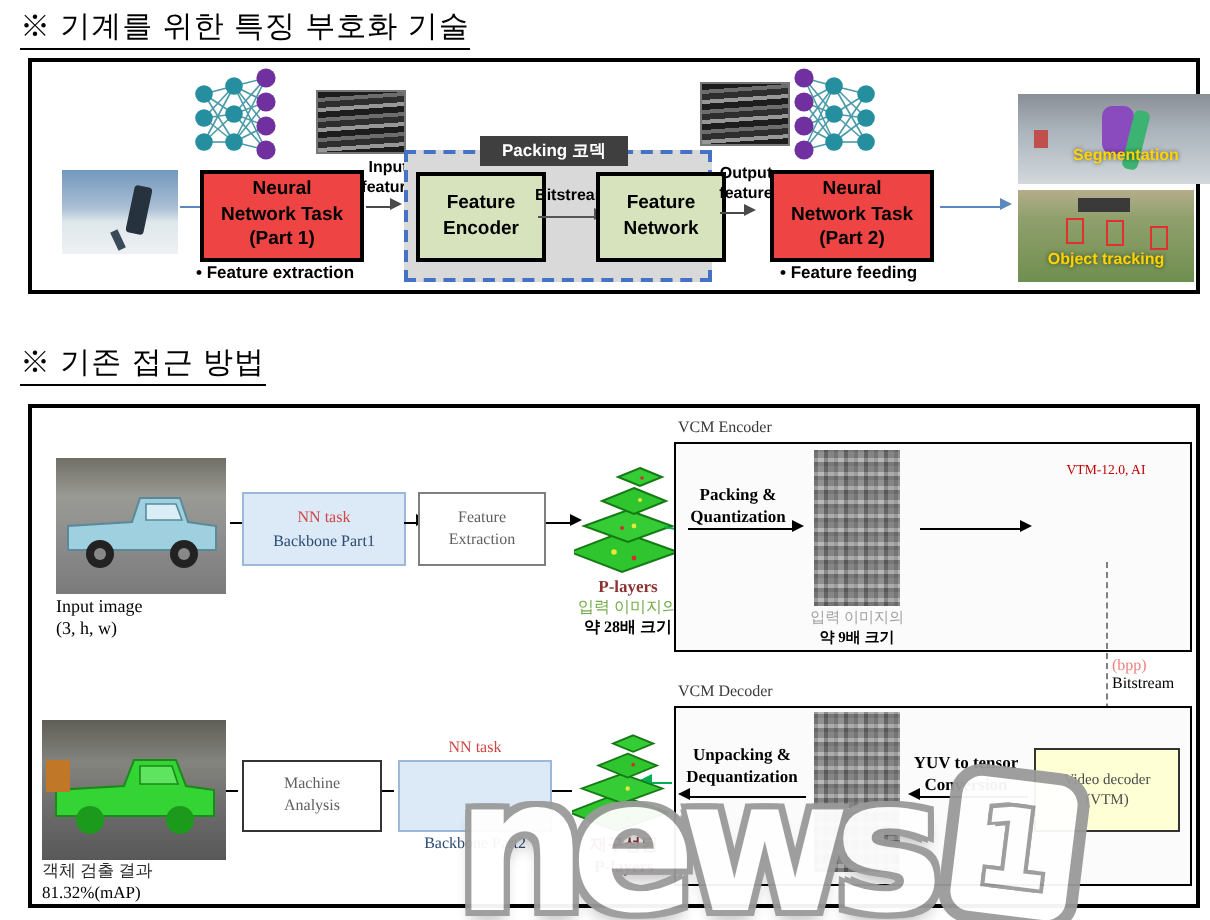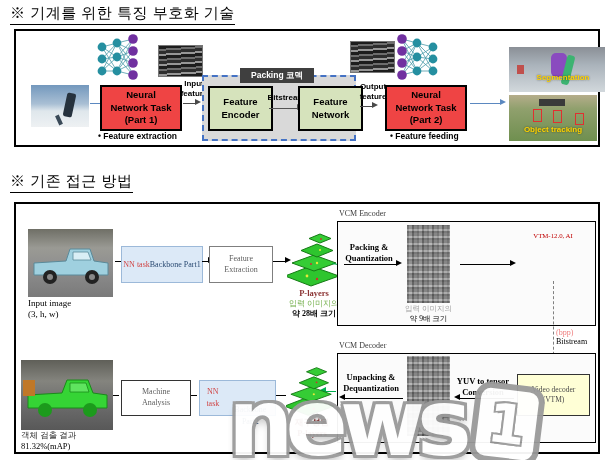--- a/index.html
+++ b/index.html
@@ -18,21 +18,21 @@
   .arr-l::after{left:-6px;right:auto;border-left:none;border-right:6px solid currentColor;}
   .dashv{width:0;border-left:1.3px dashed #808080;}
   .dashv::after{content:"";position:absolute;bottom:-5px;left:-4.4px;border-left:3.8px solid transparent;border-right:3.8px solid transparent;border-top:6px solid #555;}
   .dashed-codec{background:#d9d9d9;border:2px dashed #4472c4;}
   .badge{background:#3f3f3f;color:#fff;font-size:8.5px;font-weight:bold;display:flex;align-items:center;justify-content:center;}
   .featmap{background:repeating-linear-gradient(176deg,#1d1d1d 0 3px,#6d6d6d 3px 5px,#2e2e2e 5px 8px,#979797 8px 10px),#444;border:1px solid #777;}
   .noise{background:
     repeating-linear-gradient(0deg,rgba(20,20,20,.25) 0 2px,rgba(255,255,255,.18) 2px 4px,rgba(60,60,60,.22) 4px 7px),
     repeating-linear-gradient(90deg,#858585 0 2px,#a9a9a9 2px 5px,#6f6f6f 5px 7px,#9a9a9a 7px 10px),#8a8a8a;}
   .serif{font-family:"Liberation Serif",serif;}
-  .blue-box{background:#dce9f7;border:1px solid #9cb9d9;display:flex;flex-direction:row;align-items:center;justify-content:center;text-align:center;font-size:8px;line-height:1.5;}
+  .blue-box{background:#dce9f7;border:1px solid #9cb9d9;display:flex;flex-direction:column;align-items:center;justify-content:center;text-align:center;font-size:8px;line-height:1.5;}
   .plain-box{background:#fff;border:1px solid #7f7f7f;color:#5f5f5f;display:flex;flex-direction:column;align-items:center;justify-content:center;text-align:center;font-size:8px;line-height:1.35;}
   .ybox{background:#ffffd6;border:1px solid #333;color:#4a4a4a;display:flex;flex-direction:column;align-items:center;justify-content:center;text-align:center;font-size:7.5px;line-height:1.4;}
   .outer{border:1.5px solid #000;background:#fbfbfb;}
   .outlabel{font-size:8px;color:#3a3a3a;white-space:nowrap;}
   .proclabel{font-size:8.5px;font-weight:bold;text-align:center;line-height:1.3;}
   .photo{overflow:hidden;position:absolute;}
   .caption{font-size:9px;text-align:left;line-height:1.25;}
   .imglabel{position:absolute;width:100%;text-align:center;color:#ffd400;font-weight:bold;font-size:8px;text-shadow:0 0 2px rgba(0,0,0,.6);}
   .wm{position:absolute;left:228px;top:384px;display:flex;align-items:center;opacity:.95;}
   .wm-word{font-family:"DejaVu Sans",sans-serif;font-weight:bold;font-size:92px;line-height:70px;letter-spacing:-8px;color:#fff;
@@ -265,21 +265,21 @@
 
     <div class="abs proclabel" style="left:322px;top:38px;width:62px;">
       <div>Packing &amp;</div>
       <div>Quantization</div>
     </div>
     <div class="abs arr" style="left:328px;top:60px;width:52px;color:#000;"></div>
 
     <div class="abs noise" style="left:391px;top:21px;width:43px;height:78px;"></div>
     <div class="abs" style="left:376px;top:100px;width:73px;text-align:center;line-height:1.3;">
       <div style="color:#a0a0a0;font-size:7.5px;">입력 이미지의</div>
-      <div style="color:#000;font-weight:normal;font-size:7.5px;">약 9배 크기</div>
+      <div style="color:#000;font-weight:bold;font-size:7.5px;">약 9배 크기</div>
     </div>
 
     <div class="abs arr" style="left:444px;top:60px;width:50px;color:#000;"></div>
 
     <div class="abs" style="left:502px;top:28px;width:70px;text-align:center;color:#c00000;font-size:6.8px;">VTM-12.0, AI</div>
 
     <div class="abs dashv" style="left:537px;top:77px;height:94px;"></div>
     <div class="abs" style="left:500px;top:124px;font-size:8px;padding-left:40px;">
       <span style="color:#ef8080;">(bpp)</span><span style="color:#000;"> Bitstream</span>
     </div>

